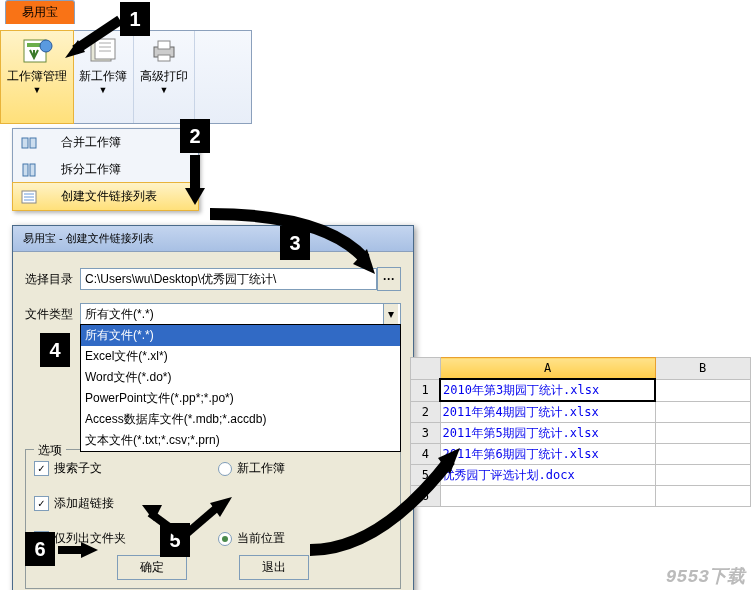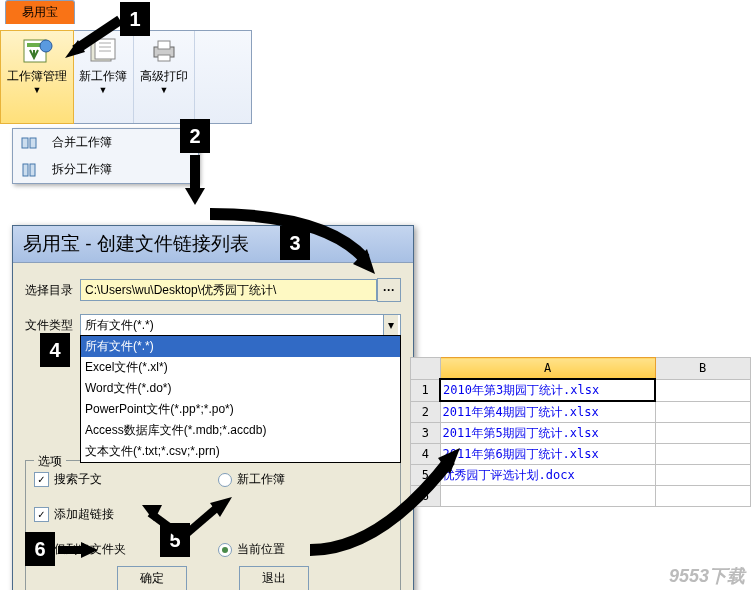--- a/index.html
+++ b/index.html
@@ -4,29 +4,29 @@
 <style>
 body{margin:0;font-family:"Microsoft YaHei",SimSun,sans-serif;font-size:12px;background:#fff;width:751px;height:590px;position:relative;overflow:hidden}
 .tab{position:absolute;top:0;left:5px;border:1px solid #8ba0bc;border-bottom:none;padding:3px 16px;background:#f97316;border-radius:3px 3px 0 0}
 .ribbon{position:absolute;top:30px;left:0;width:250px;height:92px;background:linear-gradient(#f5f8fd,#e8eef8);border:1px solid #8ba0bc;display:flex}
 .rbtn{display:flex;flex-direction:column;align-items:center;justify-content:flex-start;padding:4px 6px;border-right:1px solid #c8d4e6;position:relative}
 .rbtn.hl{background:linear-gradient(#fff3c7,#ffe07a);border:1px solid #e8b33a;margin:-1px}
 .ricon{width:32px;height:32px;display:flex;align-items:center;justify-content:center;margin-bottom:2px}
 .rlabel{text-align:center;line-height:14px}
 .dd{font-size:9px;margin-top:2px}
 .menu{position:absolute;top:128px;left:12px;width:185px;background:#f2f5fa;border:1px solid #8ba0bc;box-shadow:2px 2px 4px rgba(0,0,0,.3)}
-.mitem{display:flex;align-items:center;padding:5px 8px;gap:15px}
+.mitem{display:flex;align-items:center;padding:5px 8px;gap:24px}
 .mitem.hl{background:linear-gradient(#fff3c7,#ffe07a);border:1px solid #e8b33a;margin:-1px}
 .micon{width:16px;height:16px;display:flex;align-items:center;justify-content:center}
 .dialog{position:absolute;top:225px;left:12px;width:400px;background:#ece9d8;border:1px solid #4a6a8a;box-shadow:2px 2px 6px rgba(0,0,0,.4)}
-.dtitle{background:linear-gradient(#c4d5ef,#a8c0e4);padding:5px 10px;font-size:19px;border-bottom:1px solid #8ba0bc}
+.dtitle{background:linear-gradient(#c4d5ef,#a8c0e4);padding:5px 10px;font-size:11px;border-bottom:1px solid #8ba0bc}
 .dbody{padding:15px 12px}
 .frow{display:flex;align-items:center;margin-bottom:12px;gap:0}
 .flabel{width:55px}
-.tinput{flex:1;border:1px solid #7f9db9;padding:2px 4px;background:#fef9c3;height:16px;font-size:12px}
+.tinput{flex:1;border:1px solid #7f9db9;padding:2px 4px;background:#ffffff;height:16px;font-size:12px}
 .brws{width:22px;height:22px;border:1px solid #7f9db9;background:#ece9d8;display:flex;align-items:center;justify-content:center;font-weight:bold}
 .combo{position:relative;flex:1}
 .cbtn{border:1px solid #7f9db9;background:#fff;padding:2px 18px 2px 4px;height:16px;position:relative}
 .cbtn::after{content:"▾";position:absolute;right:2px;top:0;width:14px;height:20px;background:#ece9d8;border-left:1px solid #7f9db9;text-align:center;line-height:20px}
 .clist{position:absolute;top:21px;left:0;right:0;border:1px solid #000;background:#fff;z-index:10}
 .copt{padding:2px 4px}
 .copt.sel{background:#316ac5;color:#fff}
 .fset{border:1px solid #919b9c;padding:10px 8px 6px;margin-top:12px;position:relative}
 .fleg{position:absolute;top:-8px;left:8px;background:#ece9d8;padding:0 4px}
 .ogrid{display:grid;grid-template-columns:1fr 1fr;gap:18px 10px}
@@ -39,21 +39,21 @@
 .sheet{position:absolute;top:357px;left:410px;border-collapse:collapse;font-family:SimSun,monospace;font-size:12px}
 .sheet td,.sheet th{border:1px solid #c0c0c0;padding:1px 2px;height:18px}
 .sheet th{background:#e8e8e8;font-weight:normal;text-align:center}
 .sheet th.sel{background:linear-gradient(#ffe28a,#ffcd4a);border:1px solid #e8a030}
 .rh{background:#e8e8e8;text-align:center;width:24px}
 .cA{width:210px}
 .cB{width:90px}
 .lnk{color:#0000ee;}
 .step{position:absolute;background:#000;color:#fff;font-weight:bold;font-size:20px;width:30px;height:34px;display:flex;align-items:center;justify-content:center;font-family:Arial}
 .arrow{position:absolute;pointer-events:none}
-.wm{position:absolute;bottom:2px;right:6px;color:#bbb;font-size:18px;font-weight:bold;font-style:italic;font-family:Liberation Sans, sans-serif}
+.wm{position:absolute;bottom:2px;right:6px;color:#bbb;font-size:18px;font-weight:bold;font-style:italic;font-family:Liberation Mono, monospace}
 </style>
 </head>
 <body>
 
 <div class="tab">易用宝</div>
 
 <div class="ribbon">
   <div class="rbtn hl">
     <div class="ricon">
         <svg width="32" height="32">
@@ -101,20 +101,29 @@
       <span>合并工作簿</span>
     </div>
   <div class="mitem">
       <span class="micon">
         <svg width="16" height="16">
           <rect x="2" y="2" width="5" height="12" fill="#cde" stroke="#47a"></rect>
           <rect x="9" y="2" width="5" height="12" fill="#cde" stroke="#47a"></rect>
         </svg>
       </span>
       <span>拆分工作簿</span>
+    </div>
+  <div class="mitem hl">
+      <span class="micon">
+        <svg width="16" height="16">
+          <rect x="1" y="2" width="14" height="12" fill="#fff" stroke="#888"></rect>
+          <path d="M3 5h10M3 8h10M3 11h10" stroke="#6a9ada"></path>
+        </svg>
+      </span>
+      <span>创建文件链接列表</span>
     </div>
 </div>
 
 <div class="dialog">
   <div class="dtitle">易用宝 - 创建文件链接列表</div>
   <div class="dbody">
     <div class="frow">
       <div class="flabel">选择目录</div>
       <div class="tinput">C:\Users\wu\Desktop\优秀园丁统计\</div>
       <div class="brws">···</div>

